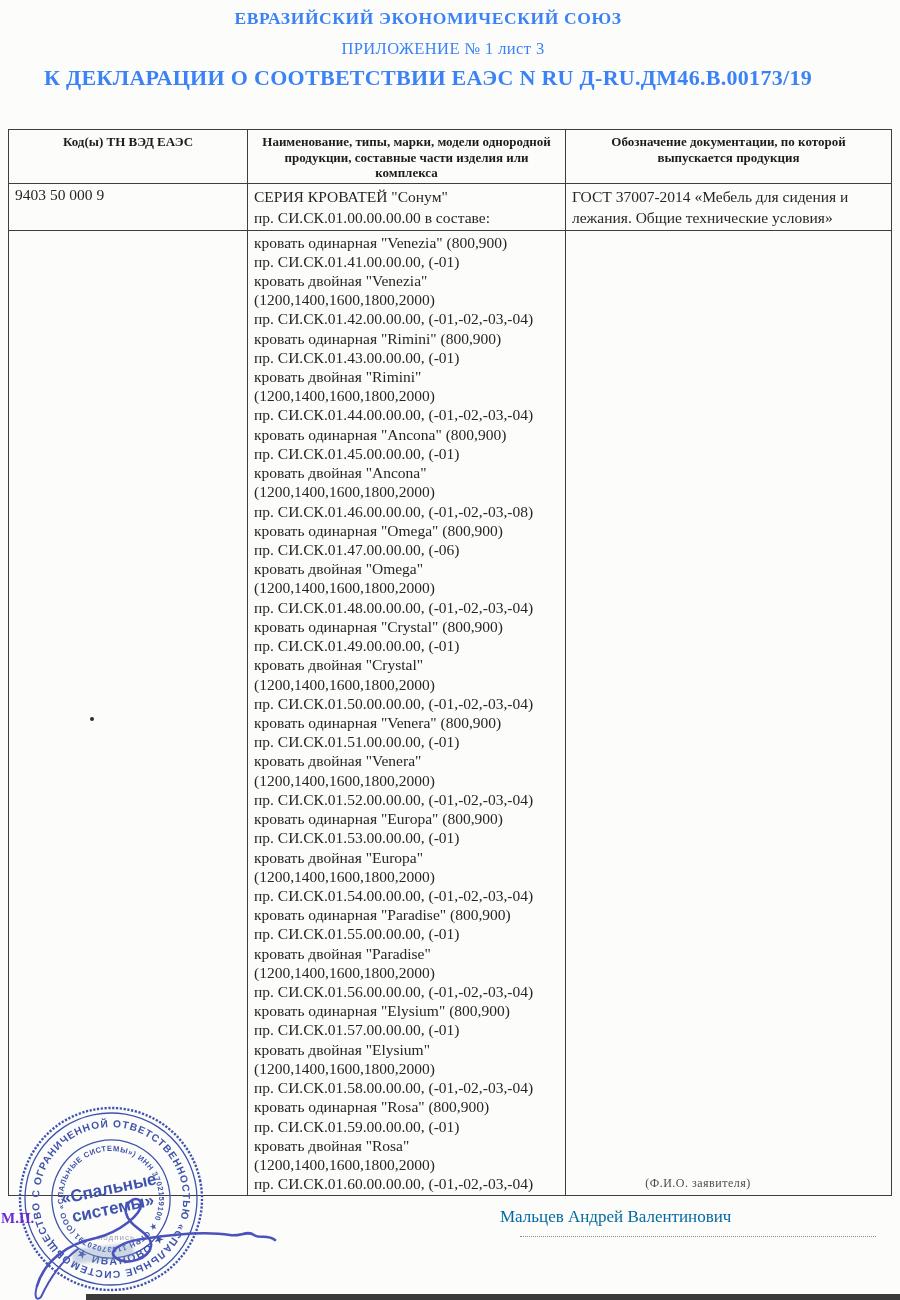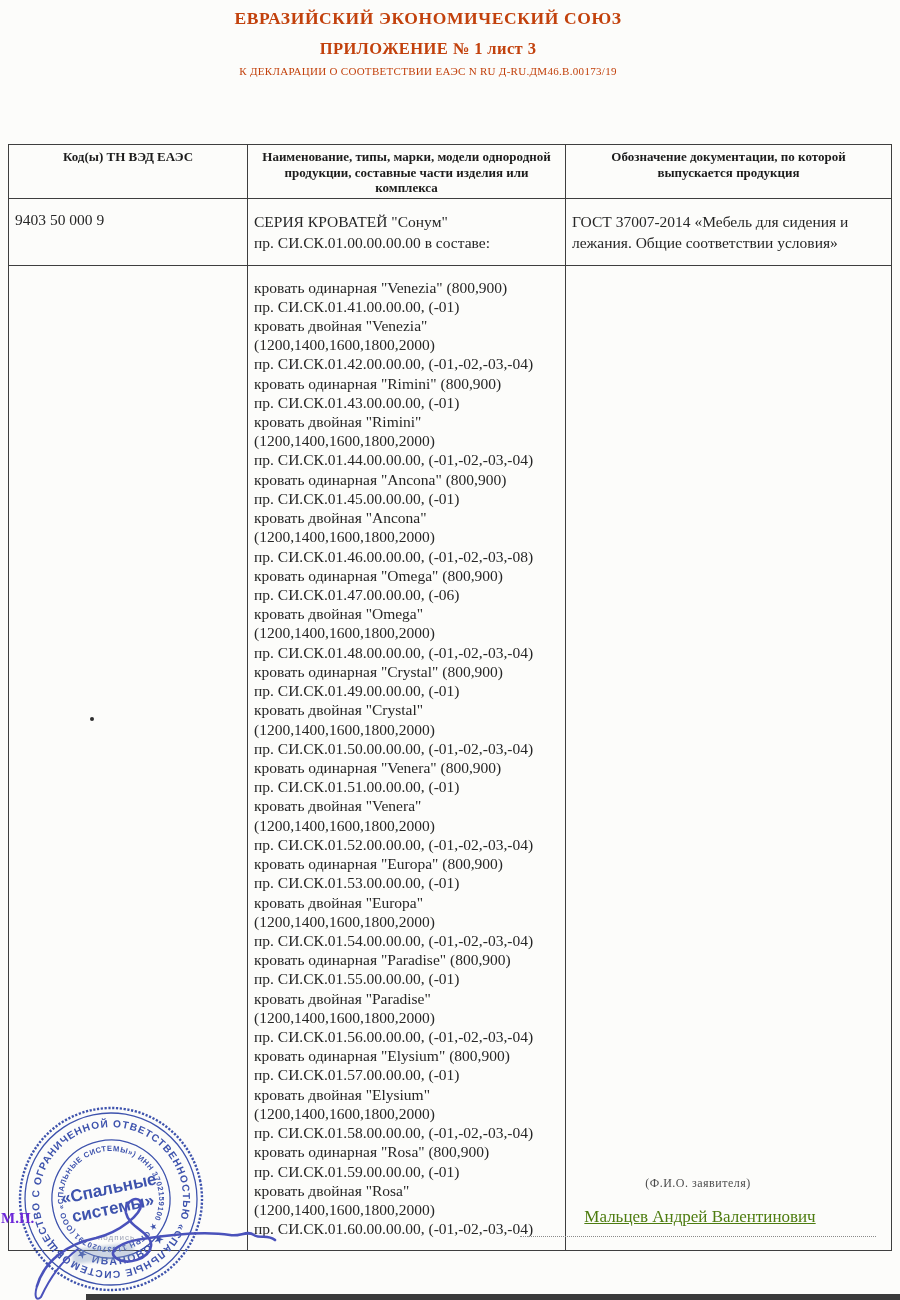--- a/index.html
+++ b/index.html
@@ -1,48 +1,48 @@
 <!DOCTYPE html>
 <html><head>
 <meta charset="utf-8">
 <style>
   html,body{margin:0;padding:0;}
   .page{
     position:relative; width:900px; height:1300px; overflow:hidden;
     background:#fcfcfa; color:#222;
     font-family:"Liberation Serif", serif;
   }
-  .center-line{position:absolute; left:0; width:856px; text-align:center; color:#c2410c;}
+  .center-line{position:absolute; left:0; width:856px; text-align:center; color:#3b82f6;}
   .t1{top:8px;  font-size:17.5px; font-weight:bold; letter-spacing:.6px;}
-  .t2{top:39px; font-size:16.5px; font-weight:bold; letter-spacing:.4px;}
-  .t3{top:65px; font-size:11px; font-weight:normal; letter-spacing:.3px;}
+  .t2{top:39px; font-size:16.5px; font-weight:normal; letter-spacing:.4px;padding-left:15px;}
+  .t3{top:65px; font-size:22px; font-weight:bold; letter-spacing:.3px;}
   .caption{top:103px; font-size:15px;}
   table.doc{
-    position:absolute; left:8px; top:144px; width:883px;
+    position:absolute; left:8px; top:129px; width:883px;
     border-collapse:collapse; table-layout:fixed;
     font-family:"Liberation Serif", serif;
   }
   table.doc td, table.doc th{
     border:1.6px solid #3e3e3e; vertical-align:top; overflow:hidden;
   }
   th.hdr{
     font-size:13px; font-weight:bold; text-align:center;
     padding:4px 10px 2px 10px; line-height:15.5px; color:#1c1c1c; height:42px;
   }
-  td.cell{padding:12px 6px; font-size:15.5px; color:#262626;}
+  td.cell{padding:2px 6px; font-size:15.5px; color:#262626;}
   .code-cell{padding-left:10px;}
   .r1{height:42px;}
   .r1 .cell-line{line-height:21px;}
   .r2{height:961px;}
   .r2 .cell-line{line-height:19.22px;}
   .cell-line{white-space:nowrap;}
   .speck{position:absolute; left:90px; top:717px; width:4px; height:4px; border-radius:50%; background:#2e2e2e;}
   .applicant-name{
-    position:absolute; left:500px; top:1207px; width:400px; text-align:center;
-    font-size:17px; color:#4d7c0f;text-decoration:underline;
+    position:absolute; left:500px; top:1207px; width:400px; 
+    font-size:17px; color:#0369a1;
   }
   .sign-line{
     position:absolute; left:520px; top:1236px; width:356px;
     border-top:1.4px dotted #8a8a8a;
   }
   .applicant-label{
     position:absolute; left:520px; top:1176px; width:356px; text-align:center;
     font-size:12px; color:#4c4c4c; letter-spacing:.5px;
   }
   .seal-mark{
@@ -87,21 +87,21 @@
       <th class="hdr">Обозначение документации, по которой выпускается продукция</th>
     </tr>
     <tr class="r1">
       <td class="cell code-cell">9403 50 000 9</td>
       <td class="cell">
             <div class="cell-line">СЕРИЯ КРОВАТЕЙ "Сонум"</div>
             <div class="cell-line">пр. СИ.СК.01.00.00.00.00 в составе:</div>
           </td>
       <td class="cell">
             <div class="cell-line">ГОСТ 37007-2014 «Мебель для сидения и</div>
-            <div class="cell-line">лежания. Общие соответствии условия»</div>
+            <div class="cell-line">лежания. Общие технические условия»</div>
           </td>
     </tr>
     <tr class="r2">
       <td class="cell"></td>
       <td class="cell">
             <div class="cell-line">кровать одинарная "Venezia" (800,900)</div>
             <div class="cell-line">пр. СИ.СК.01.41.00.00.00, (-01)</div>
             <div class="cell-line">кровать двойная "Venezia"</div>
             <div class="cell-line">(1200,1400,1600,1800,2000)</div>
             <div class="cell-line">пр. СИ.СК.01.42.00.00.00, (-01,-02,-03,-04)</div>

